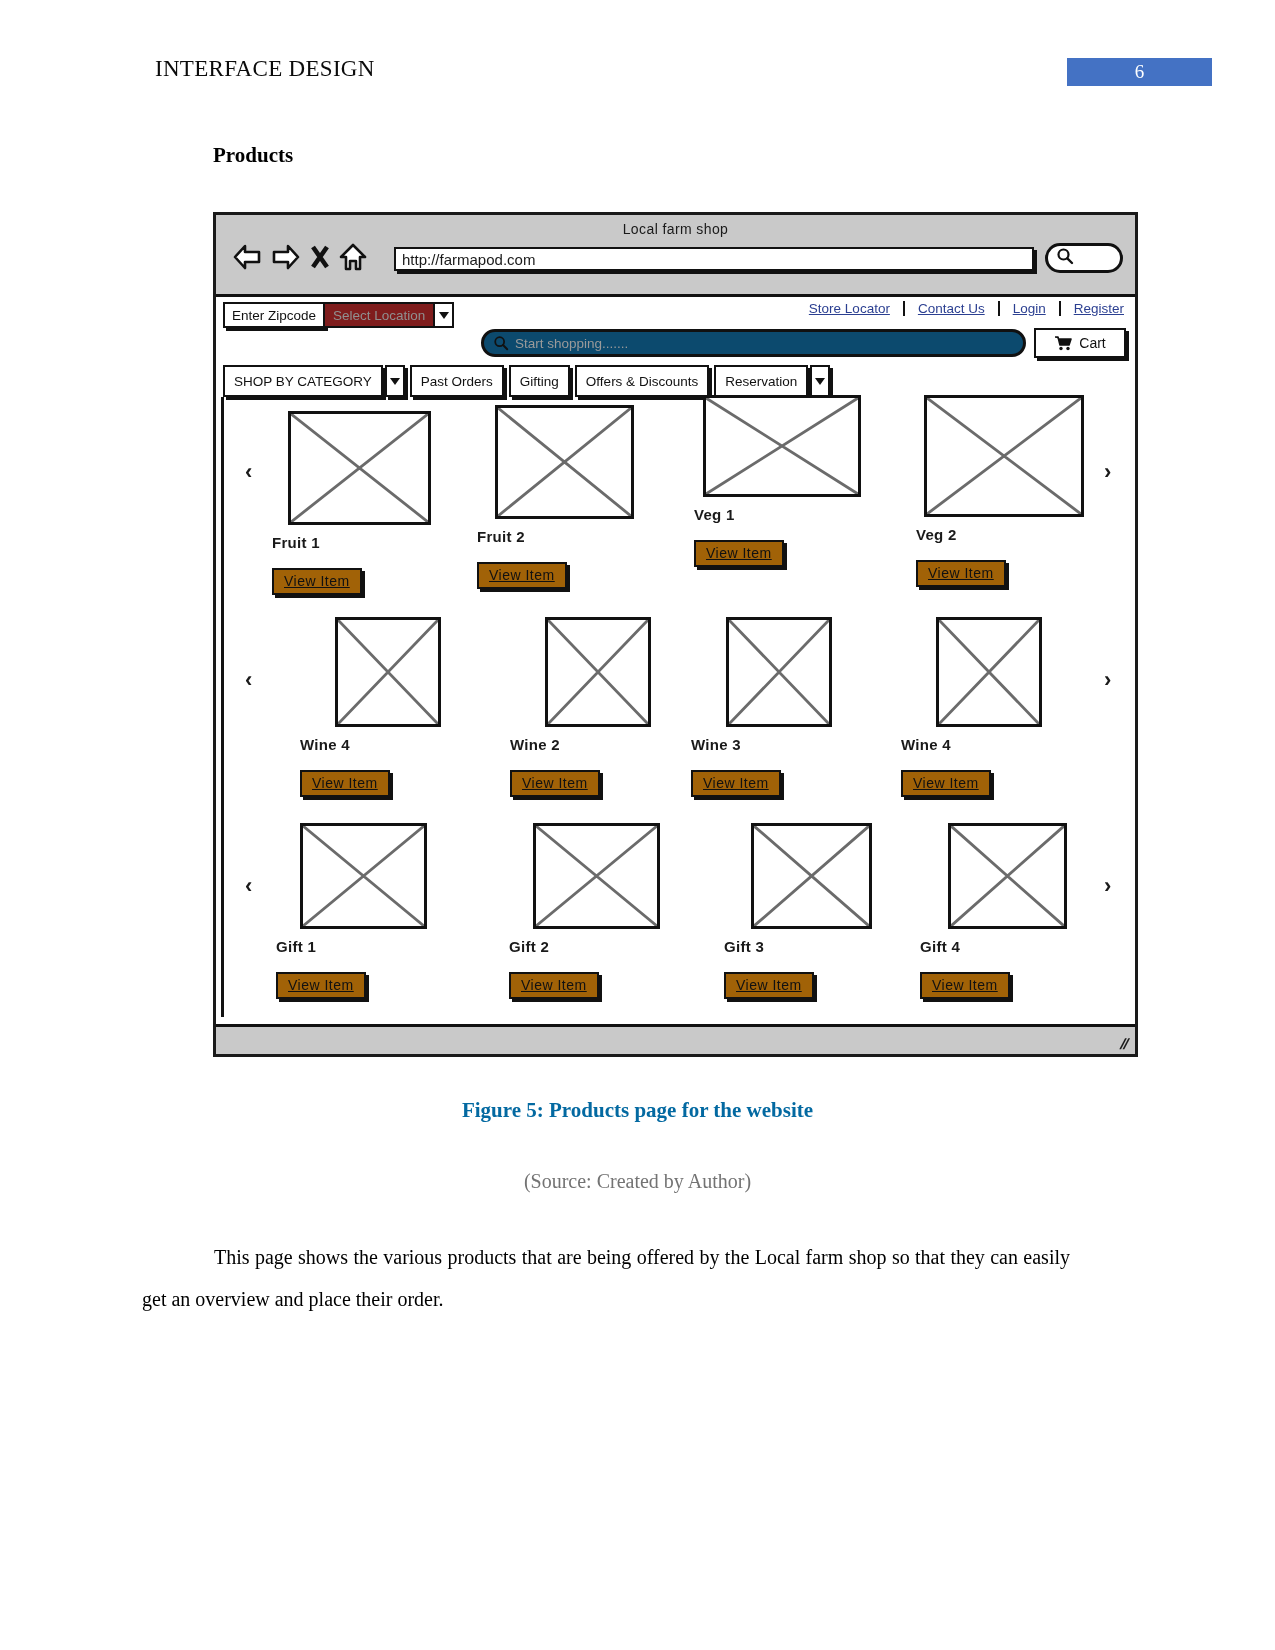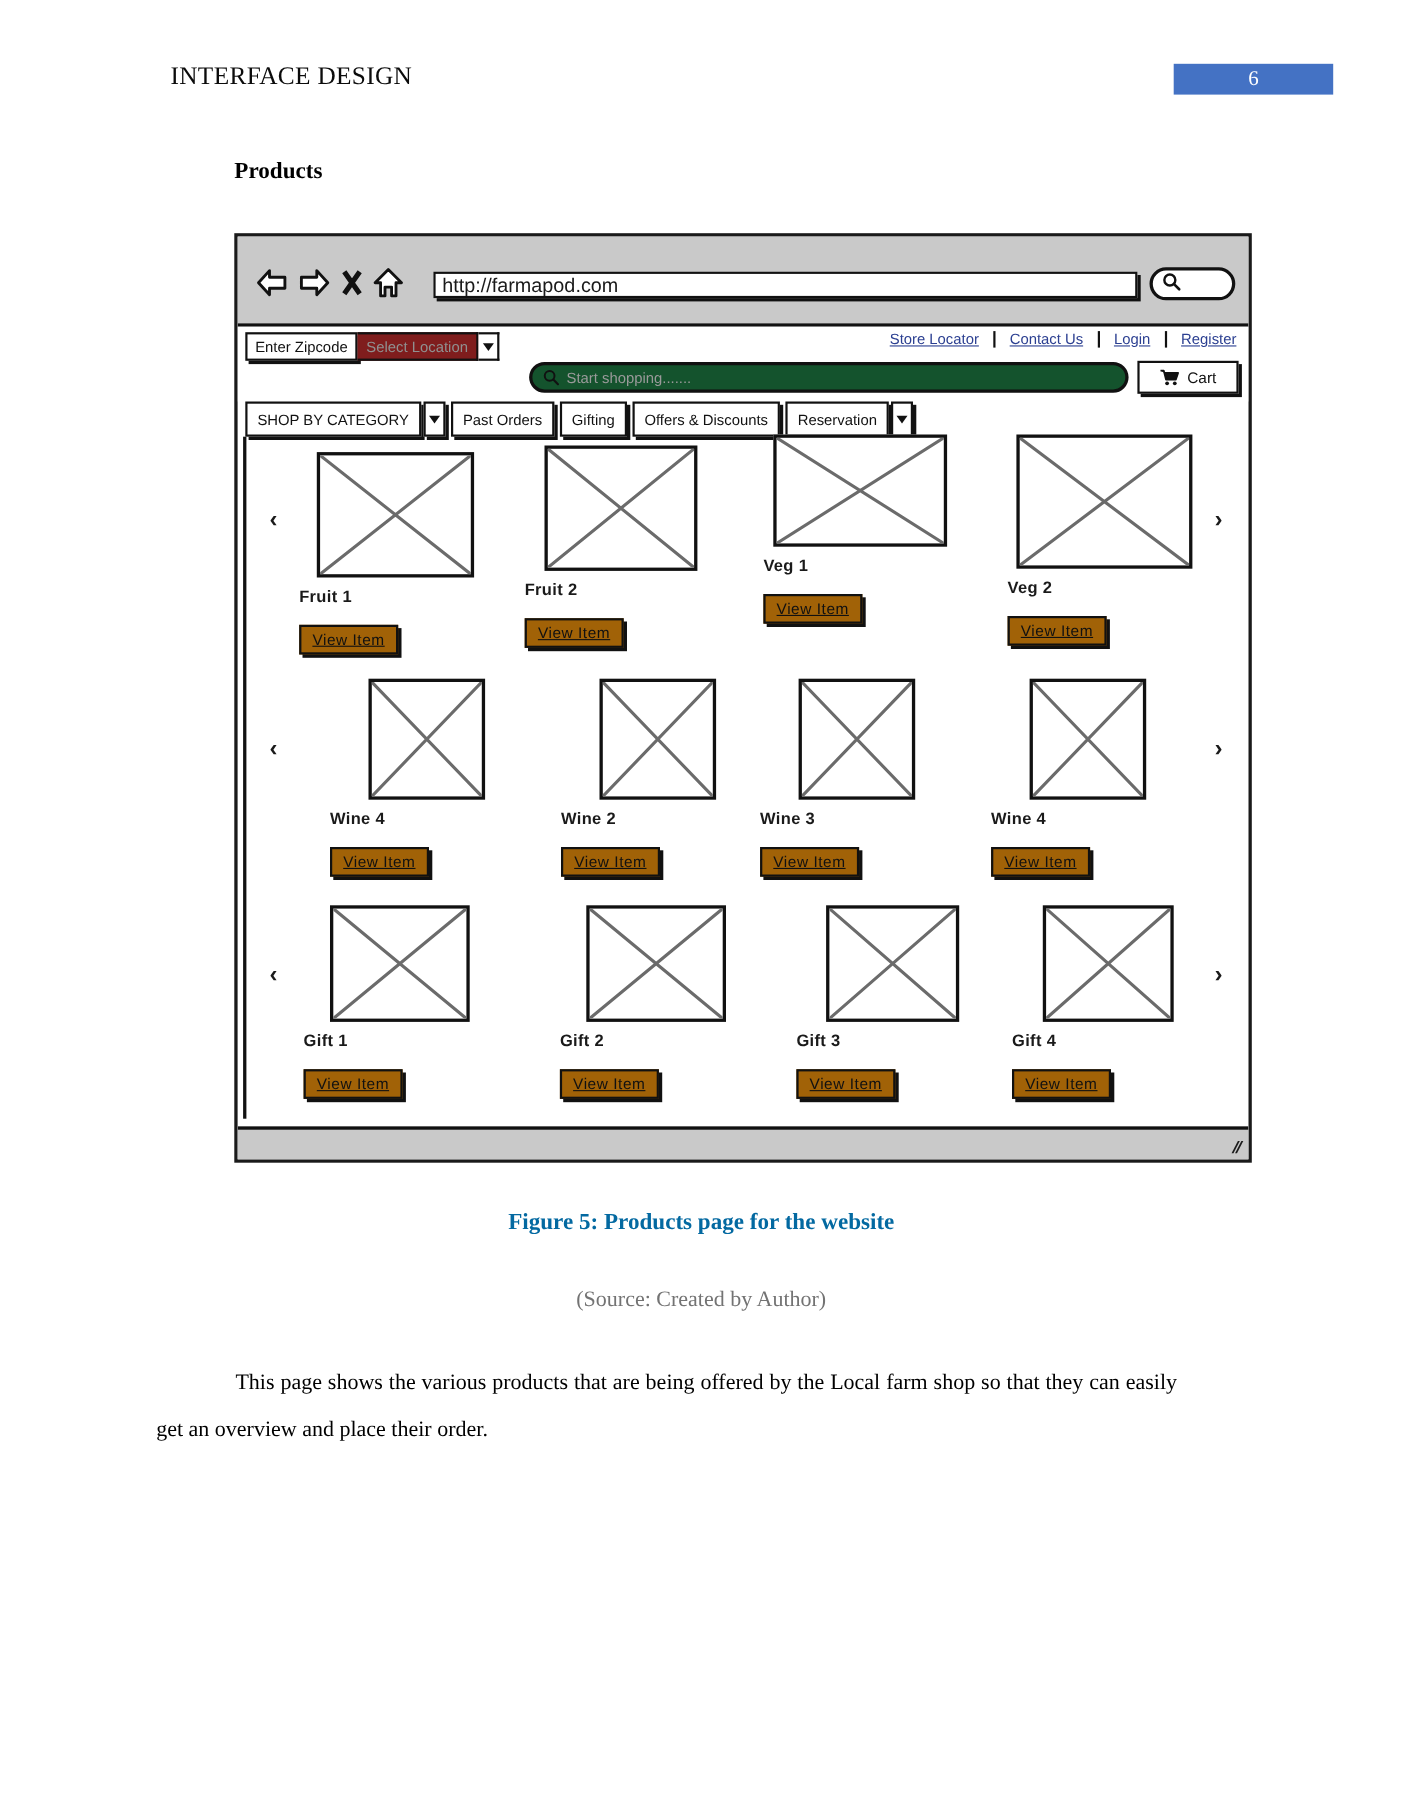--- a/index.html
+++ b/index.html
@@ -65,21 +65,21 @@
   }
   .chrome-icons svg { display:block; }
   .url-bar {
     position:absolute; left:178px; top:32px;
     width:640px; height:24px;
     background:#ffffff;
     border:2px solid #111;
     box-shadow:3px 3px 0 #111;
     display:flex; align-items:center;
     padding-left:6px;
-    font-size:18px; color:#1a1a1a;
+    font-size:15px; color:#1a1a1a;
   }
   .chrome-search {
     position:absolute; right:12px; top:28px;
     width:78px; height:30px;
     background:#ffffff;
     border:3px solid #111;
     border-radius:16px;
     display:flex; align-items:center;
     padding-left:8px;
   }
@@ -127,21 +127,21 @@
     padding:0 13px;
     border-right:2px solid #111;
   }
   .header-links a:last-child { border-right:none; padding-right:8px; }
 
   .shop-search {
     position:absolute; left:265px; top:32px;
     width:545px; height:28px;
     border:3px solid #111;
     border-radius:15px;
-    background:#14532d;
+    background:#0c4a6e;
     display:flex; align-items:center;
     padding-left:9px;
     font-size:13.5px; color:#9a9a9a;
   }
   .cart-btn {
     position:absolute; right:9px; top:31px;
     width:92px; height:30px;
     border:2px solid #111;
     box-shadow:3px 3px 0 #111;
     background:#fff;
@@ -273,20 +273,21 @@
 <div class="doc-header">
   <div class="doc-header-title">INTERFACE DESIGN</div>
   <div class="page-number-box">6</div>
 </div>
 
 <div class="section-heading">Products</div>
 
 <div class="wireframe">
 
   <div class="browser-chrome">
+    <div class="browser-title">Local farm shop</div>
 
     <div class="chrome-icons">
       <span>
         <svg width="30" height="26" viewBox="0 0 30 26">
             <path d="M13 2 L3 13 L13 24 L13 18 L27 18 L27 8 L13 8 Z" fill="#fff" stroke="#111" stroke-width="2.6" stroke-linejoin="round"></path>
           </svg>
       </span>
       <span>
         <svg width="30" height="26" viewBox="0 0 30 26">
             <path d="M17 2 L27 13 L17 24 L17 18 L3 18 L3 8 L17 8 Z" fill="#fff" stroke="#111" stroke-width="2.6" stroke-linejoin="round"></path>

